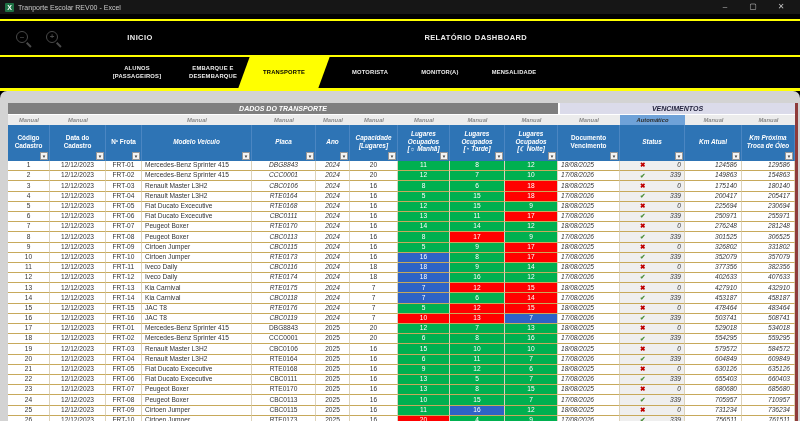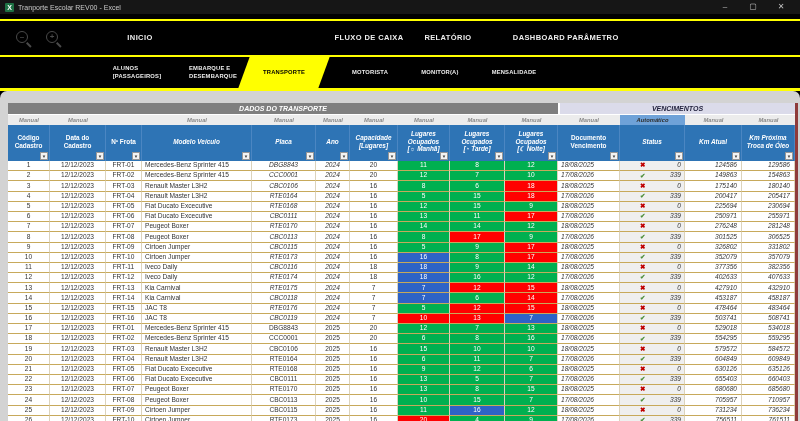--- a/index.html
+++ b/index.html
@@ -12,21 +12,21 @@
   .winbtns{margin-left:auto;display:flex;gap:0;}
   .winbtn{width:28px;text-align:center;color:#c2c2c2;font-size:8px;line-height:14px;}
   
   .navwrap{background:#000;}
   .blkstrip{height:5px;background:#000;}
   .yline{height:2px;background:#FFFF00;}
   .yline3{height:3px;background:#FFFF00;}
   .nav1{height:34px;position:relative;background:#000;}
   .nav2{height:31px;position:relative;background:#000;}
   .tab{position:absolute;top:0;height:100%;display:flex;align-items:center;justify-content:center;
-    color:#ededed;font-weight:bold;font-size:7.5px;letter-spacing:.4px;text-align:left;
+    color:#ededed;font-weight:bold;font-size:7.5px;letter-spacing:.4px;text-align:center;
     isolation:isolate;white-space:pre-line;line-height:1.25;}
   .tab.active{color:#000;}
   .tab.active::before{content:"";position:absolute;top:0;bottom:0;left:-4px;right:-4px;
     background:#FFFF00;transform:skewX(-20deg);z-index:-1;}
   .nav2 .tab{font-size:5.8px;letter-spacing:.2px;}
   .zoomicon{position:absolute;top:10px;width:10px;height:10px;border:1.5px solid #4a4a4a;
     border-radius:50%;color:#4a4a4a;font-size:8px;line-height:9px;text-align:center;font-weight:bold;}
   .zoomicon::after{content:"";position:absolute;width:6px;height:1.5px;background:#4a4a4a;
     bottom:-3px;right:-5px;transform:rotate(45deg);}
   
@@ -84,24 +84,22 @@
   </div>
 </div>
 
 <div class="navwrap">
   <div class="blkstrip"></div>
   <div class="yline"></div>
   <div class="nav1">
     <div class="zoomicon" style="left:16px;">–</div>
     <div class="zoomicon" style="left:46px;">+</div>
     <div class="tab" style="left:104px;width:72px;">INICIO</div>
-    <div class="tab" style="left:326px;width:86px;">FLUXO DE CAIXA</div>
     <div class="tab" style="left:413px;width:70px;">RELATÓRIO</div>
-    <div class="tab" style="left:504px;width:70px;">DASHBOARD</div>
-    <div class="tab" style="left:558px;width:70px;">PARÂMETRO</div>
+    <div class="tab" style="left:466px;width:70px;">DASHBOARD</div>
   </div>
   <div class="yline"></div>
   <div class="nav2">
     <div class="tab" style="left:100px;width:74px;">ALUNOS
 [PASSAGEIROS]</div>
     <div class="tab" style="left:176px;width:74px;">EMBARQUE E
 DESEMBARQUE</div>
     <div class="tab active" style="left:248px;width:72px;">TRANSPORTE</div>
     <div class="tab" style="left:335px;width:70px;">MOTORISTA</div>
     <div class="tab" style="left:405px;width:70px;">MONITOR(A)</div>

